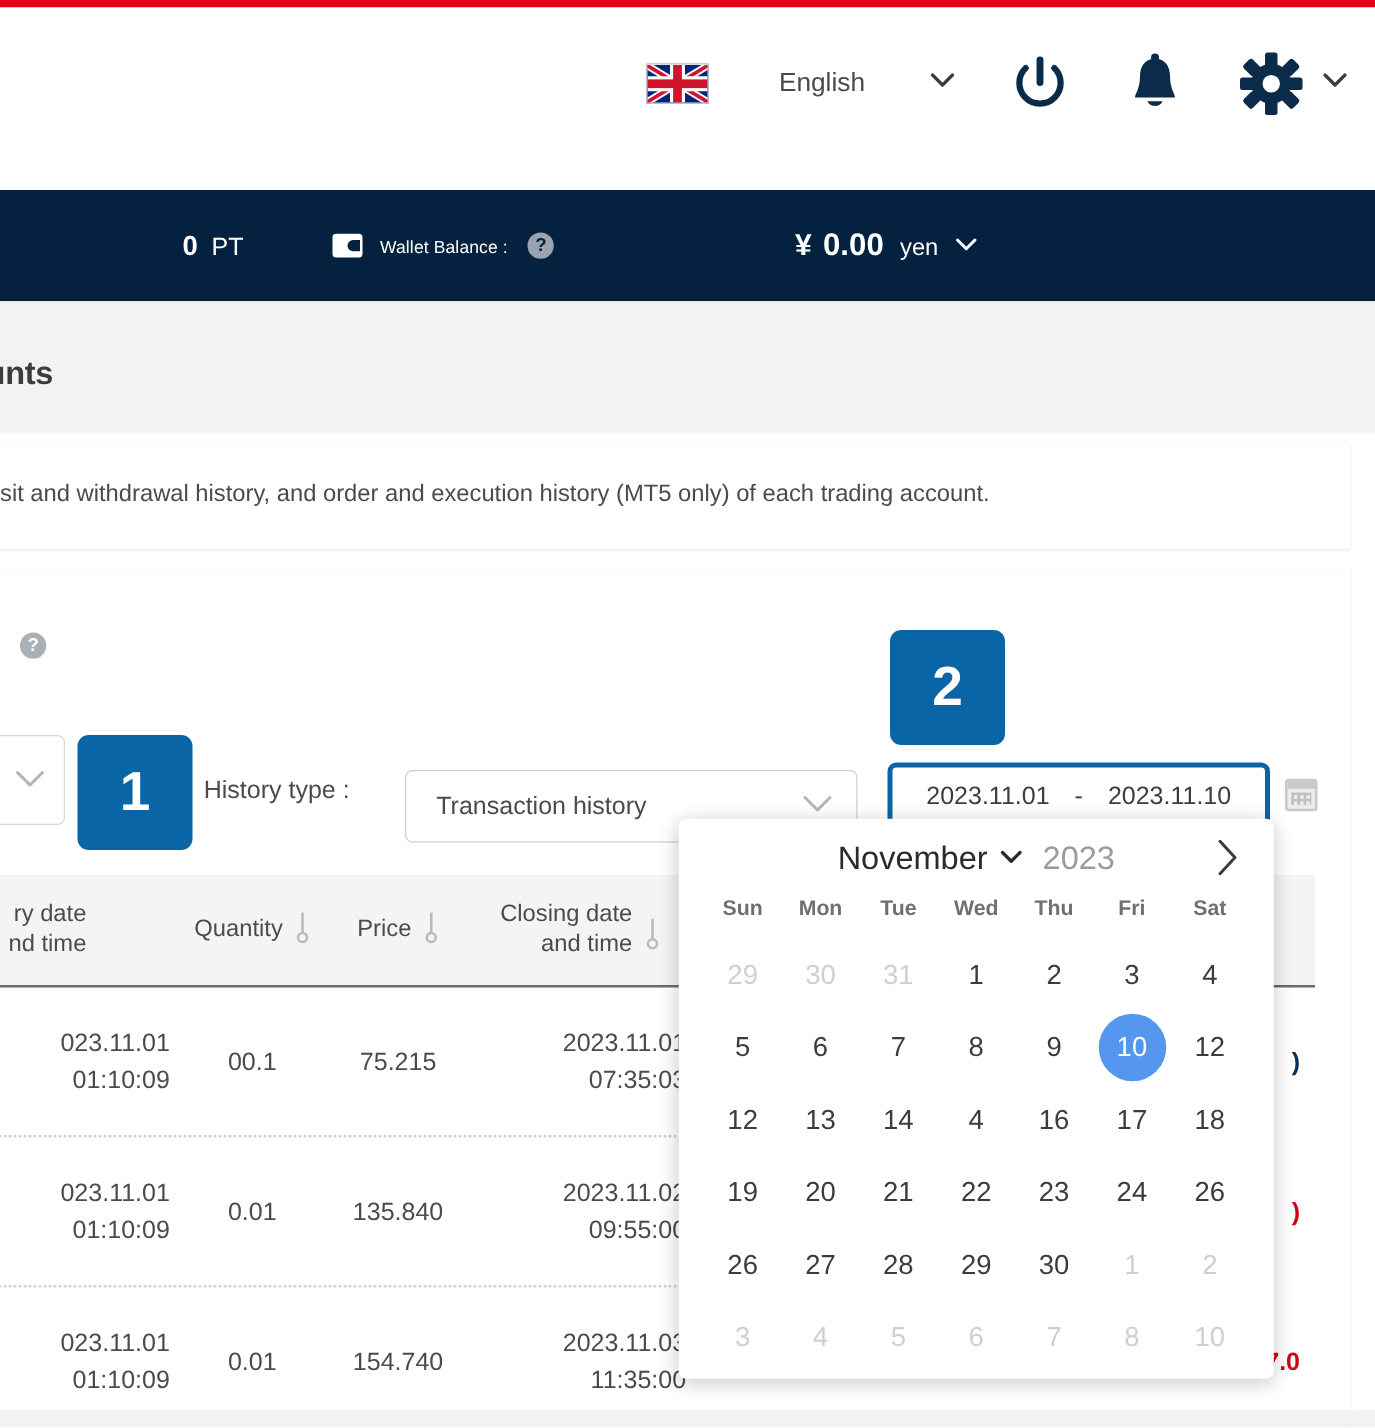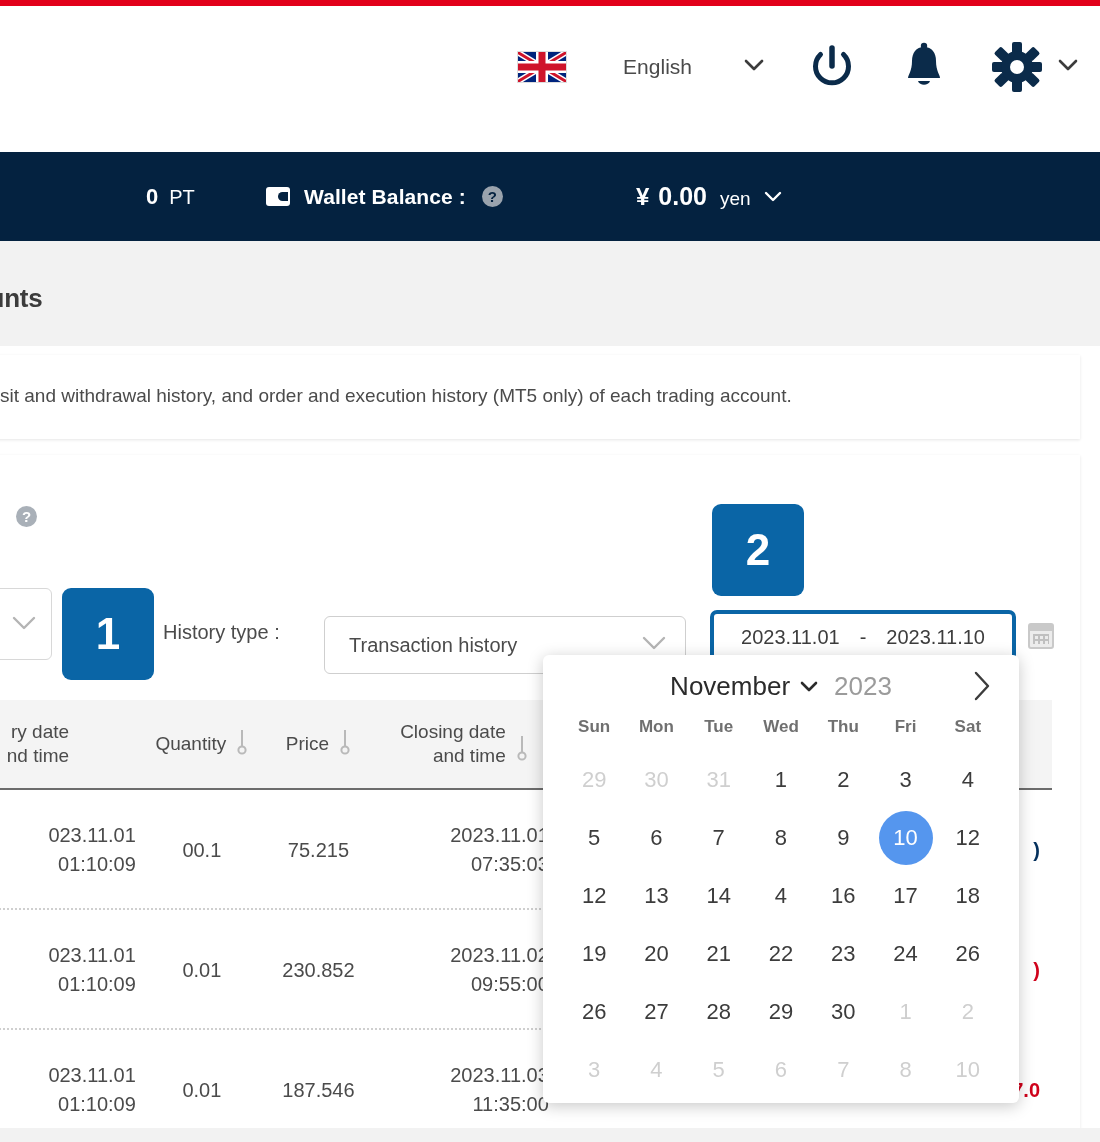--- a/index.html
+++ b/index.html
@@ -35,21 +35,21 @@
   
   .dark-bar{position:absolute;left:0;top:152px;width:1100px;height:89px;background:#042240;
             display:flex;align-items:center;color:#fff;}
   .pt-group{position:absolute;left:146px;display:flex;align-items:baseline;}
   .pt-num{font-size:22px;font-weight:bold;}
   .pt-unit{font-size:20px;margin-left:11px;font-weight:normal;}
   .wallet-group{position:absolute;left:266px;display:flex;align-items:center;}
   .wallet-ico{width:24px;height:19px;background:#fff;border-radius:3px;position:relative;}
   .wallet-ico:after{content:"";position:absolute;right:2px;top:5px;width:10px;height:9px;
       background:#042240;border-radius:5px 0 0 5px;}
-  .wallet-label{font-size:21px;margin-left:14px;letter-spacing:.1px;font-weight:bold;}
+  .wallet-label{font-size:14px;margin-left:14px;letter-spacing:.1px;}
   .qmark{width:21px;height:21px;border-radius:50%;background:#9aa3ad;color:#042240;
          font-size:15px;font-weight:bold;display:inline-flex;align-items:center;justify-content:center;margin-left:16px;}
   .bal-group{position:absolute;left:636px;display:flex;align-items:baseline;}
   .bal-yen{font-size:24px;font-weight:bold;}
   .bal-amt{font-size:25px;font-weight:bold;margin-left:9px;}
   .bal-cur{font-size:19px;margin-left:13px;}
   .bal-chev{margin-left:13px;position:relative;top:-2px;}
 
   
   .title-band{position:absolute;left:0;top:241px;width:1100px;height:105px;background:#f2f2f2;}
@@ -339,39 +339,39 @@
     <div class="td c-pl pos">)</div>
     <div class="row-sep"></div>
   </div>
 
   <div class="row">
     <div class="td c-date">
       <span>023.11.01</span>
       <span>01:10:09</span>
     </div>
     <div class="td c-qty">0.01</div>
-    <div class="td c-price">230.852</div>
+    <div class="td c-price">135.840</div>
     <div class="td c-close">
       <span>2023.11.02</span>
       <span>09:55:00</span>
     </div>
     <div class="td c-cprice"></div>
     <div class="td c-swap"></div>
     <div class="td c-comm"></div>
     <div class="td c-pl neg">)</div>
     <div class="row-sep"></div>
   </div>
 
   <div class="row">
     <div class="td c-date">
       <span>023.11.01</span>
       <span>01:10:09</span>
     </div>
     <div class="td c-qty">0.01</div>
-    <div class="td c-price">187.546</div>
+    <div class="td c-price">154.740</div>
     <div class="td c-close">
       <span>2023.11.03</span>
       <span>11:35:00</span>
     </div>
     <div class="td c-cprice">75.286</div>
     <div class="td c-swap">0</div>
     <div class="td c-comm">0.00</div>
     <div class="td c-pl neg">▼ 7.0</div>
   </div>
 

